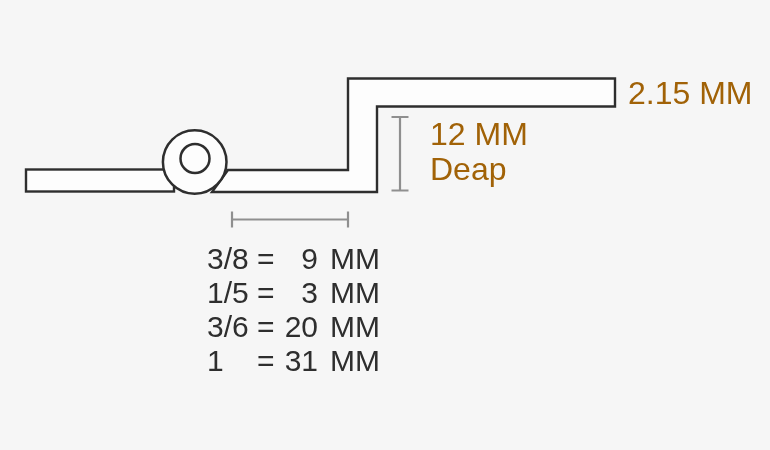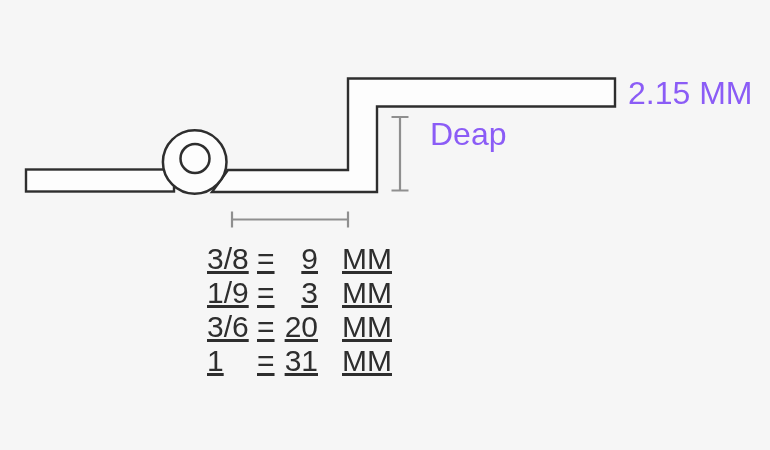--- a/index.html
+++ b/index.html
@@ -16,21 +16,21 @@
     overflow: hidden;
     color: #2e2e2e;
   }
   .drawing {
     position: absolute;
     left: 0;
     top: 0;
   }
   .label {
     position: absolute;
-    color: #8b5cf6;
+    color: #a16207;
     white-space: nowrap;
   }
   .thickness-label {
     left: 628px;
     top: 77px;
     font-size: 32px;
     line-height: 33px;
   }
   .depth-label {
     left: 430px;
@@ -42,26 +42,25 @@
     position: absolute;
     left: 207px;
     top: 242px;
     font-size: 30px;
     line-height: 34px;
   }
   .t-row {
     display: grid;
     grid-template-columns: 50px 20px 41px auto;
     align-items: baseline;
-    text-decoration: underline;
   }
   .cell-inch  { text-align: left; }
   .cell-eq    { text-align: left; }
   .cell-val   { text-align: right; }
-  .cell-unit  { margin-left: 24px; text-align: left; }
+  .cell-unit  { margin-left: 12px; text-align: left; }
 </style>
 </head>
 <body>
 
 <div class="canvas">
 
   <svg class="drawing" width="770" height="450" viewBox="0 0 770 450">
 
     <path d="M 228 170 L 348 170 L 348 78.5 L 615 78.5 L 615 106.5 L 377 106.5 L 377 192 L 212 192 Z" fill="#fdfdfd" stroke="#2e2e2e" stroke-width="2.4" stroke-linejoin="miter"></path>
 
@@ -71,32 +70,33 @@
     <circle cx="195" cy="158.5" r="14.5" fill="#fdfdfd" stroke="#2e2e2e" stroke-width="2.5"></circle>
 
     <path d="M 232 211.5 L 232 227.5 M 232 219.5 L 348 219.5 M 348 211.5 L 348 227.5" fill="none" stroke="#8f8f8f" stroke-width="2.2"></path>
 
     <path d="M 391.5 117 L 408.5 117 M 400 117 L 400 190.5 M 391.5 190.5 L 408.5 190.5" fill="none" stroke="#8f8f8f" stroke-width="2.2"></path>
   </svg>
 
   <div class="label thickness-label">2.15 MM</div>
 
   <div class="label depth-label">
+    <div>12 MM</div>
     <div>Deap</div>
   </div>
 
   <div class="conv-table">
     <div class="t-row">
       <span class="cell-inch">3/8</span>
       <span class="cell-eq">=</span>
       <span class="cell-val">9</span>
       <span class="cell-unit">MM</span>
     </div>
     <div class="t-row">
-      <span class="cell-inch">1/9</span>
+      <span class="cell-inch">1/5</span>
       <span class="cell-eq">=</span>
       <span class="cell-val">3</span>
       <span class="cell-unit">MM</span>
     </div>
     <div class="t-row">
       <span class="cell-inch">3/6</span>
       <span class="cell-eq">=</span>
       <span class="cell-val">20</span>
       <span class="cell-unit">MM</span>
     </div>

